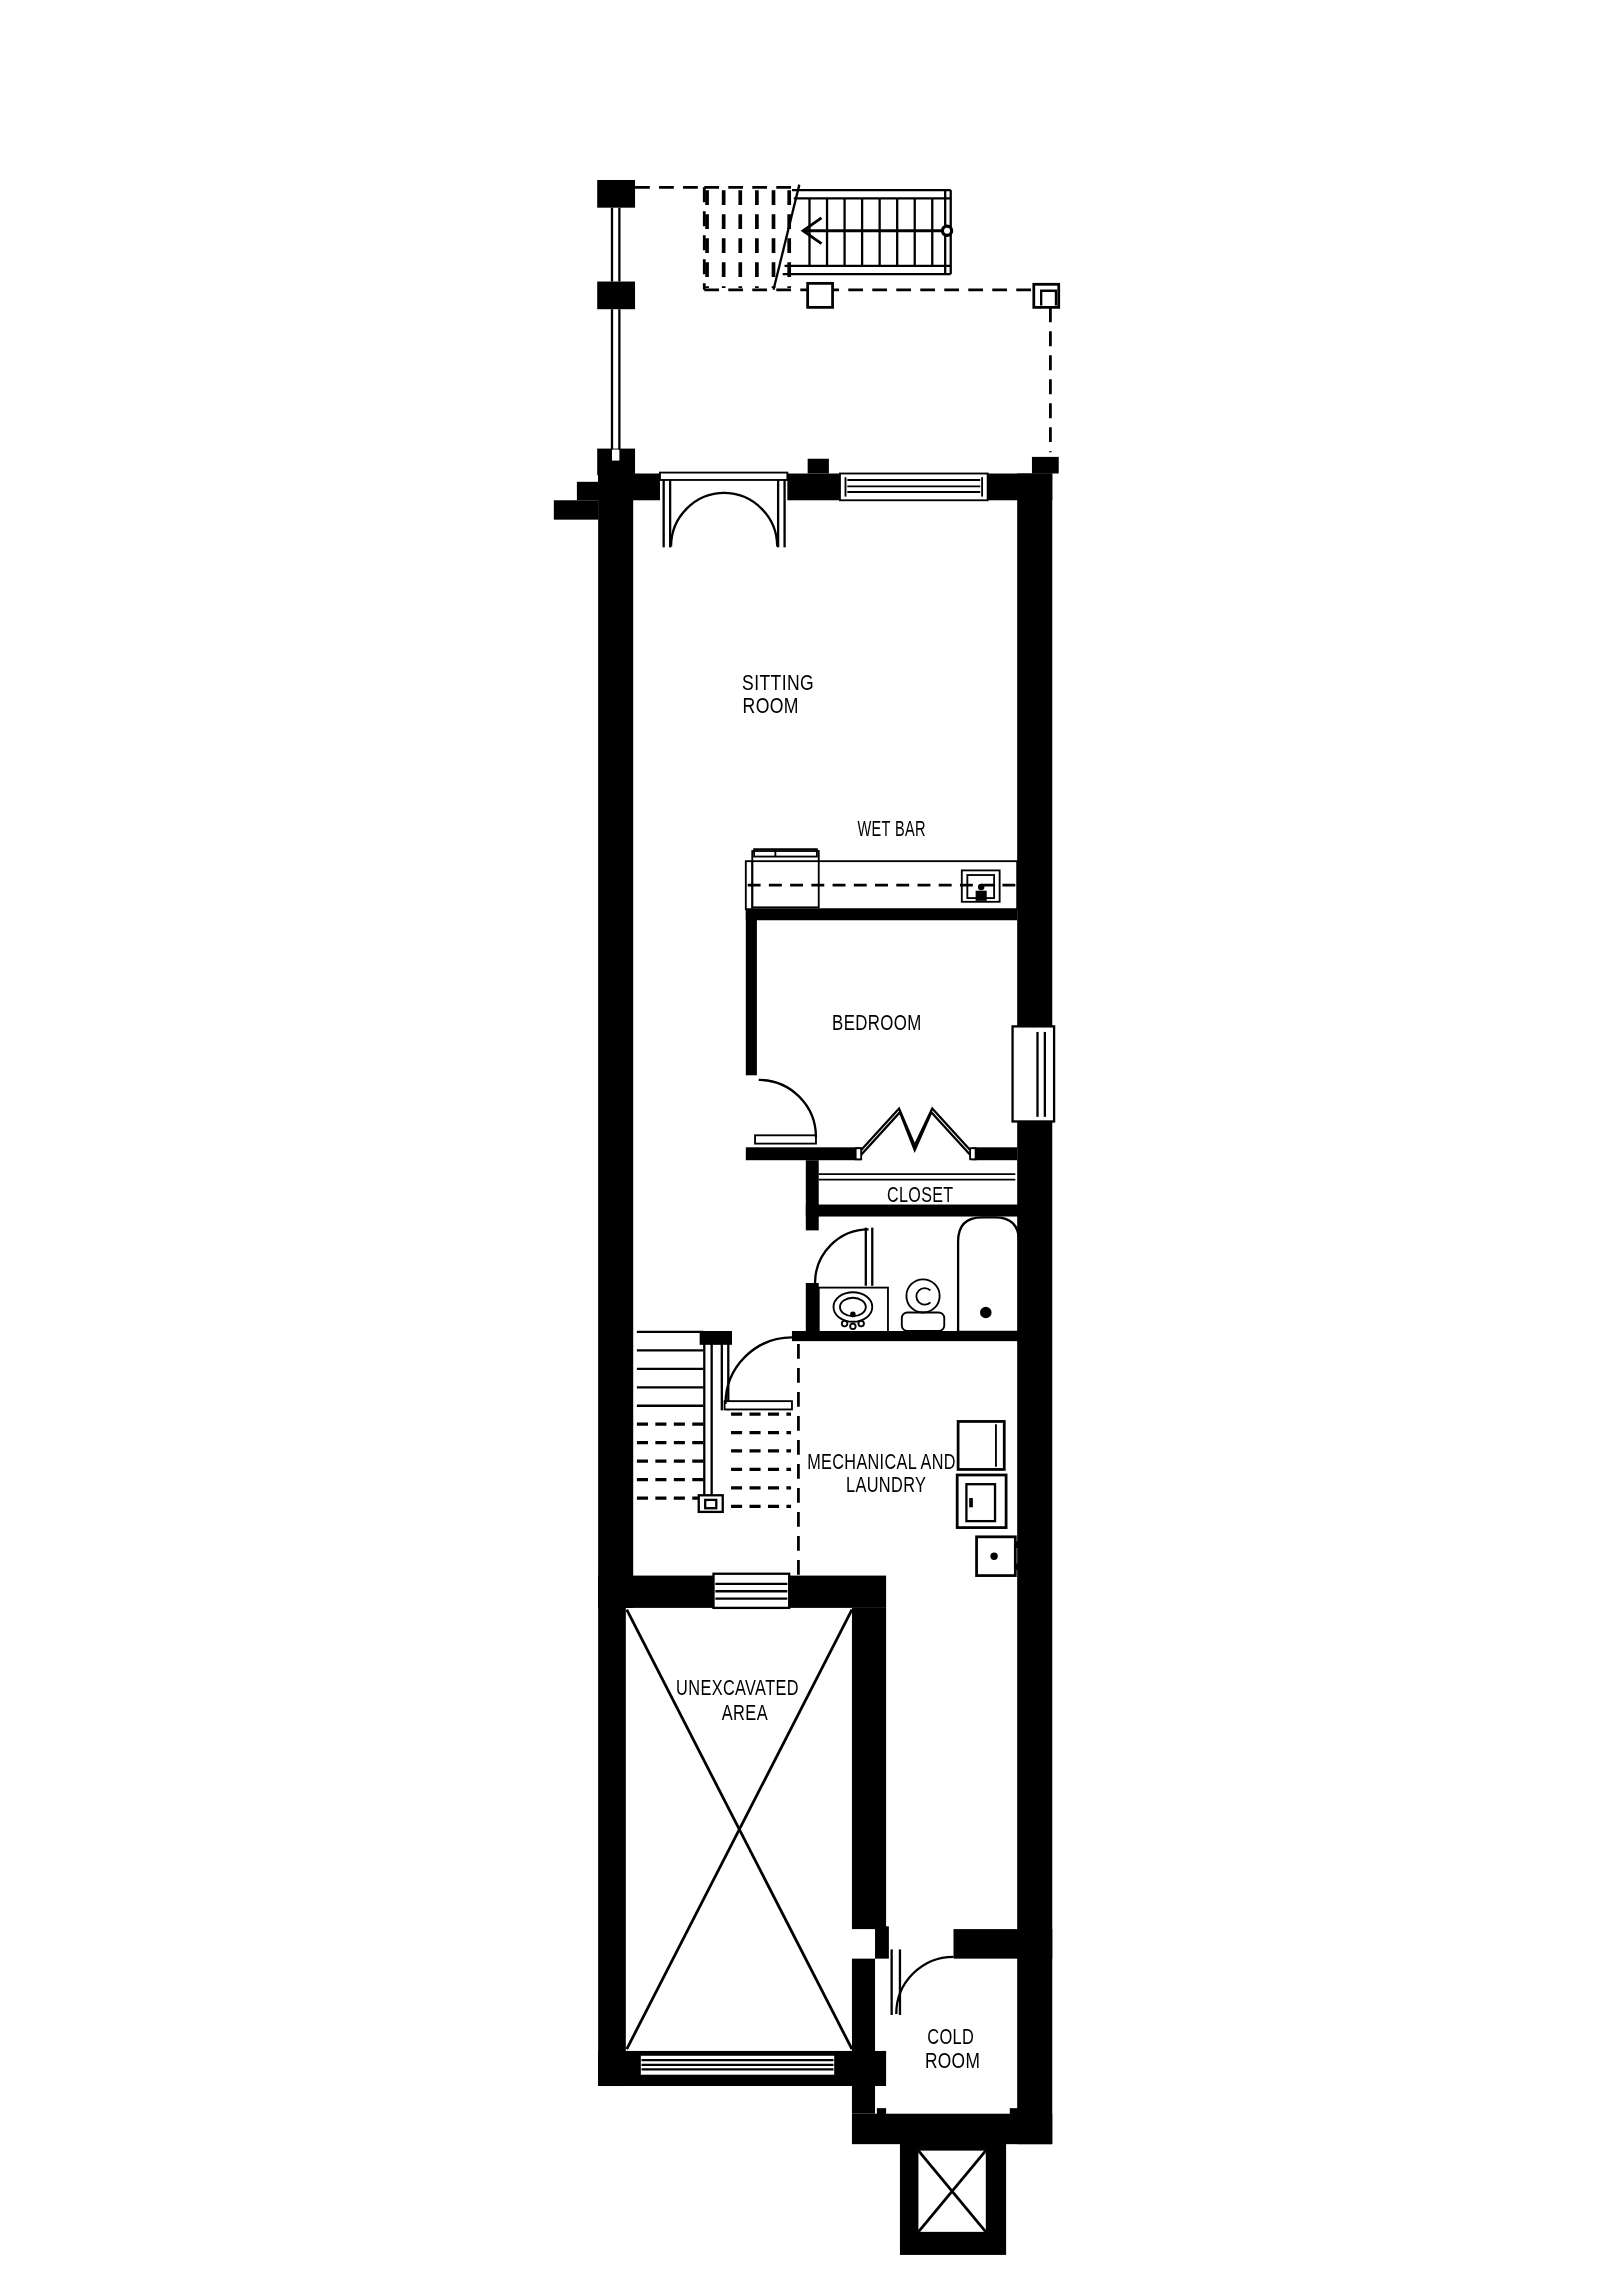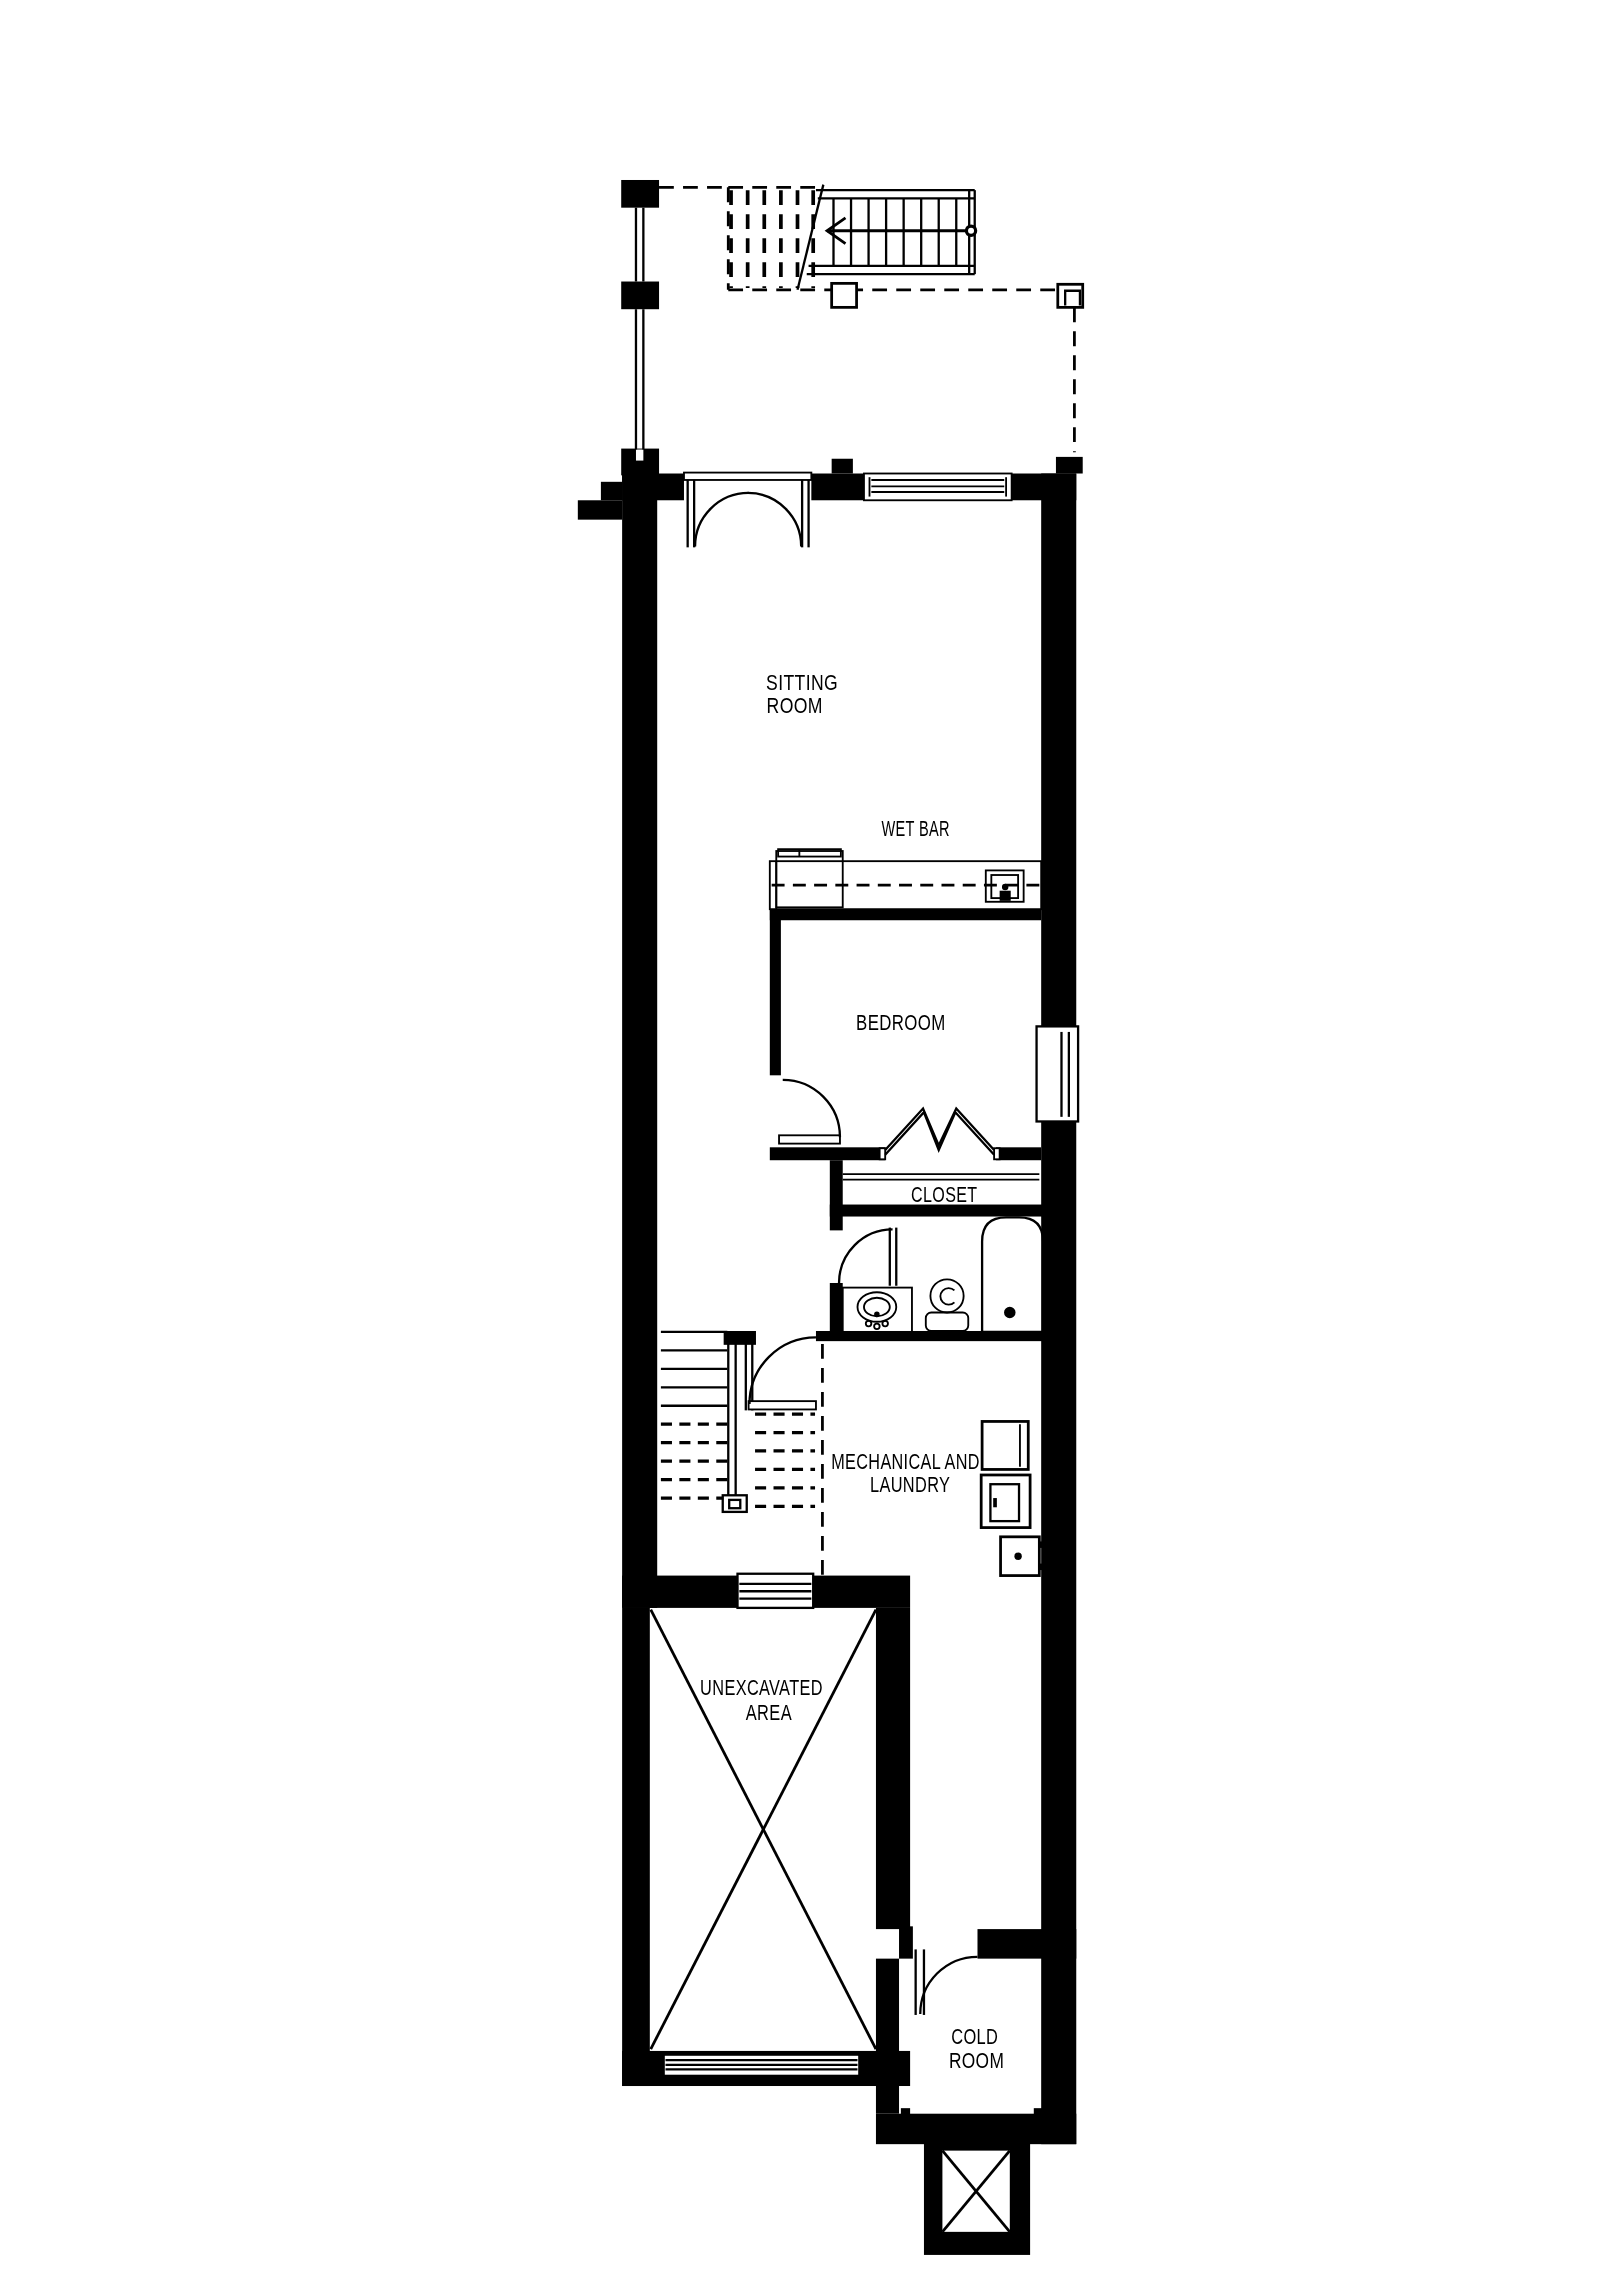--- a/index.html
+++ b/index.html
@@ -1,21 +1,20 @@
 <!DOCTYPE html>
 <html style="font-size:14.8px"><head>
 <meta charset="utf-8">
 <style>
   html,body{margin:0;padding:0;background:#ffffff;}
   .plan-canvas{
     position:relative;
     width:1290px;height:2290px;
     background:#ffffff;
     font-family:"Liberation Sans", sans-serif;
-    margin-left:24px;
   }
   svg{position:absolute;left:0;top:0;}
   .room-label{
     font-family:"Liberation Sans", sans-serif;
     font-size:23px;
     fill:#000000;
     letter-spacing:0.5px;
   }
 </style>
 </head>

